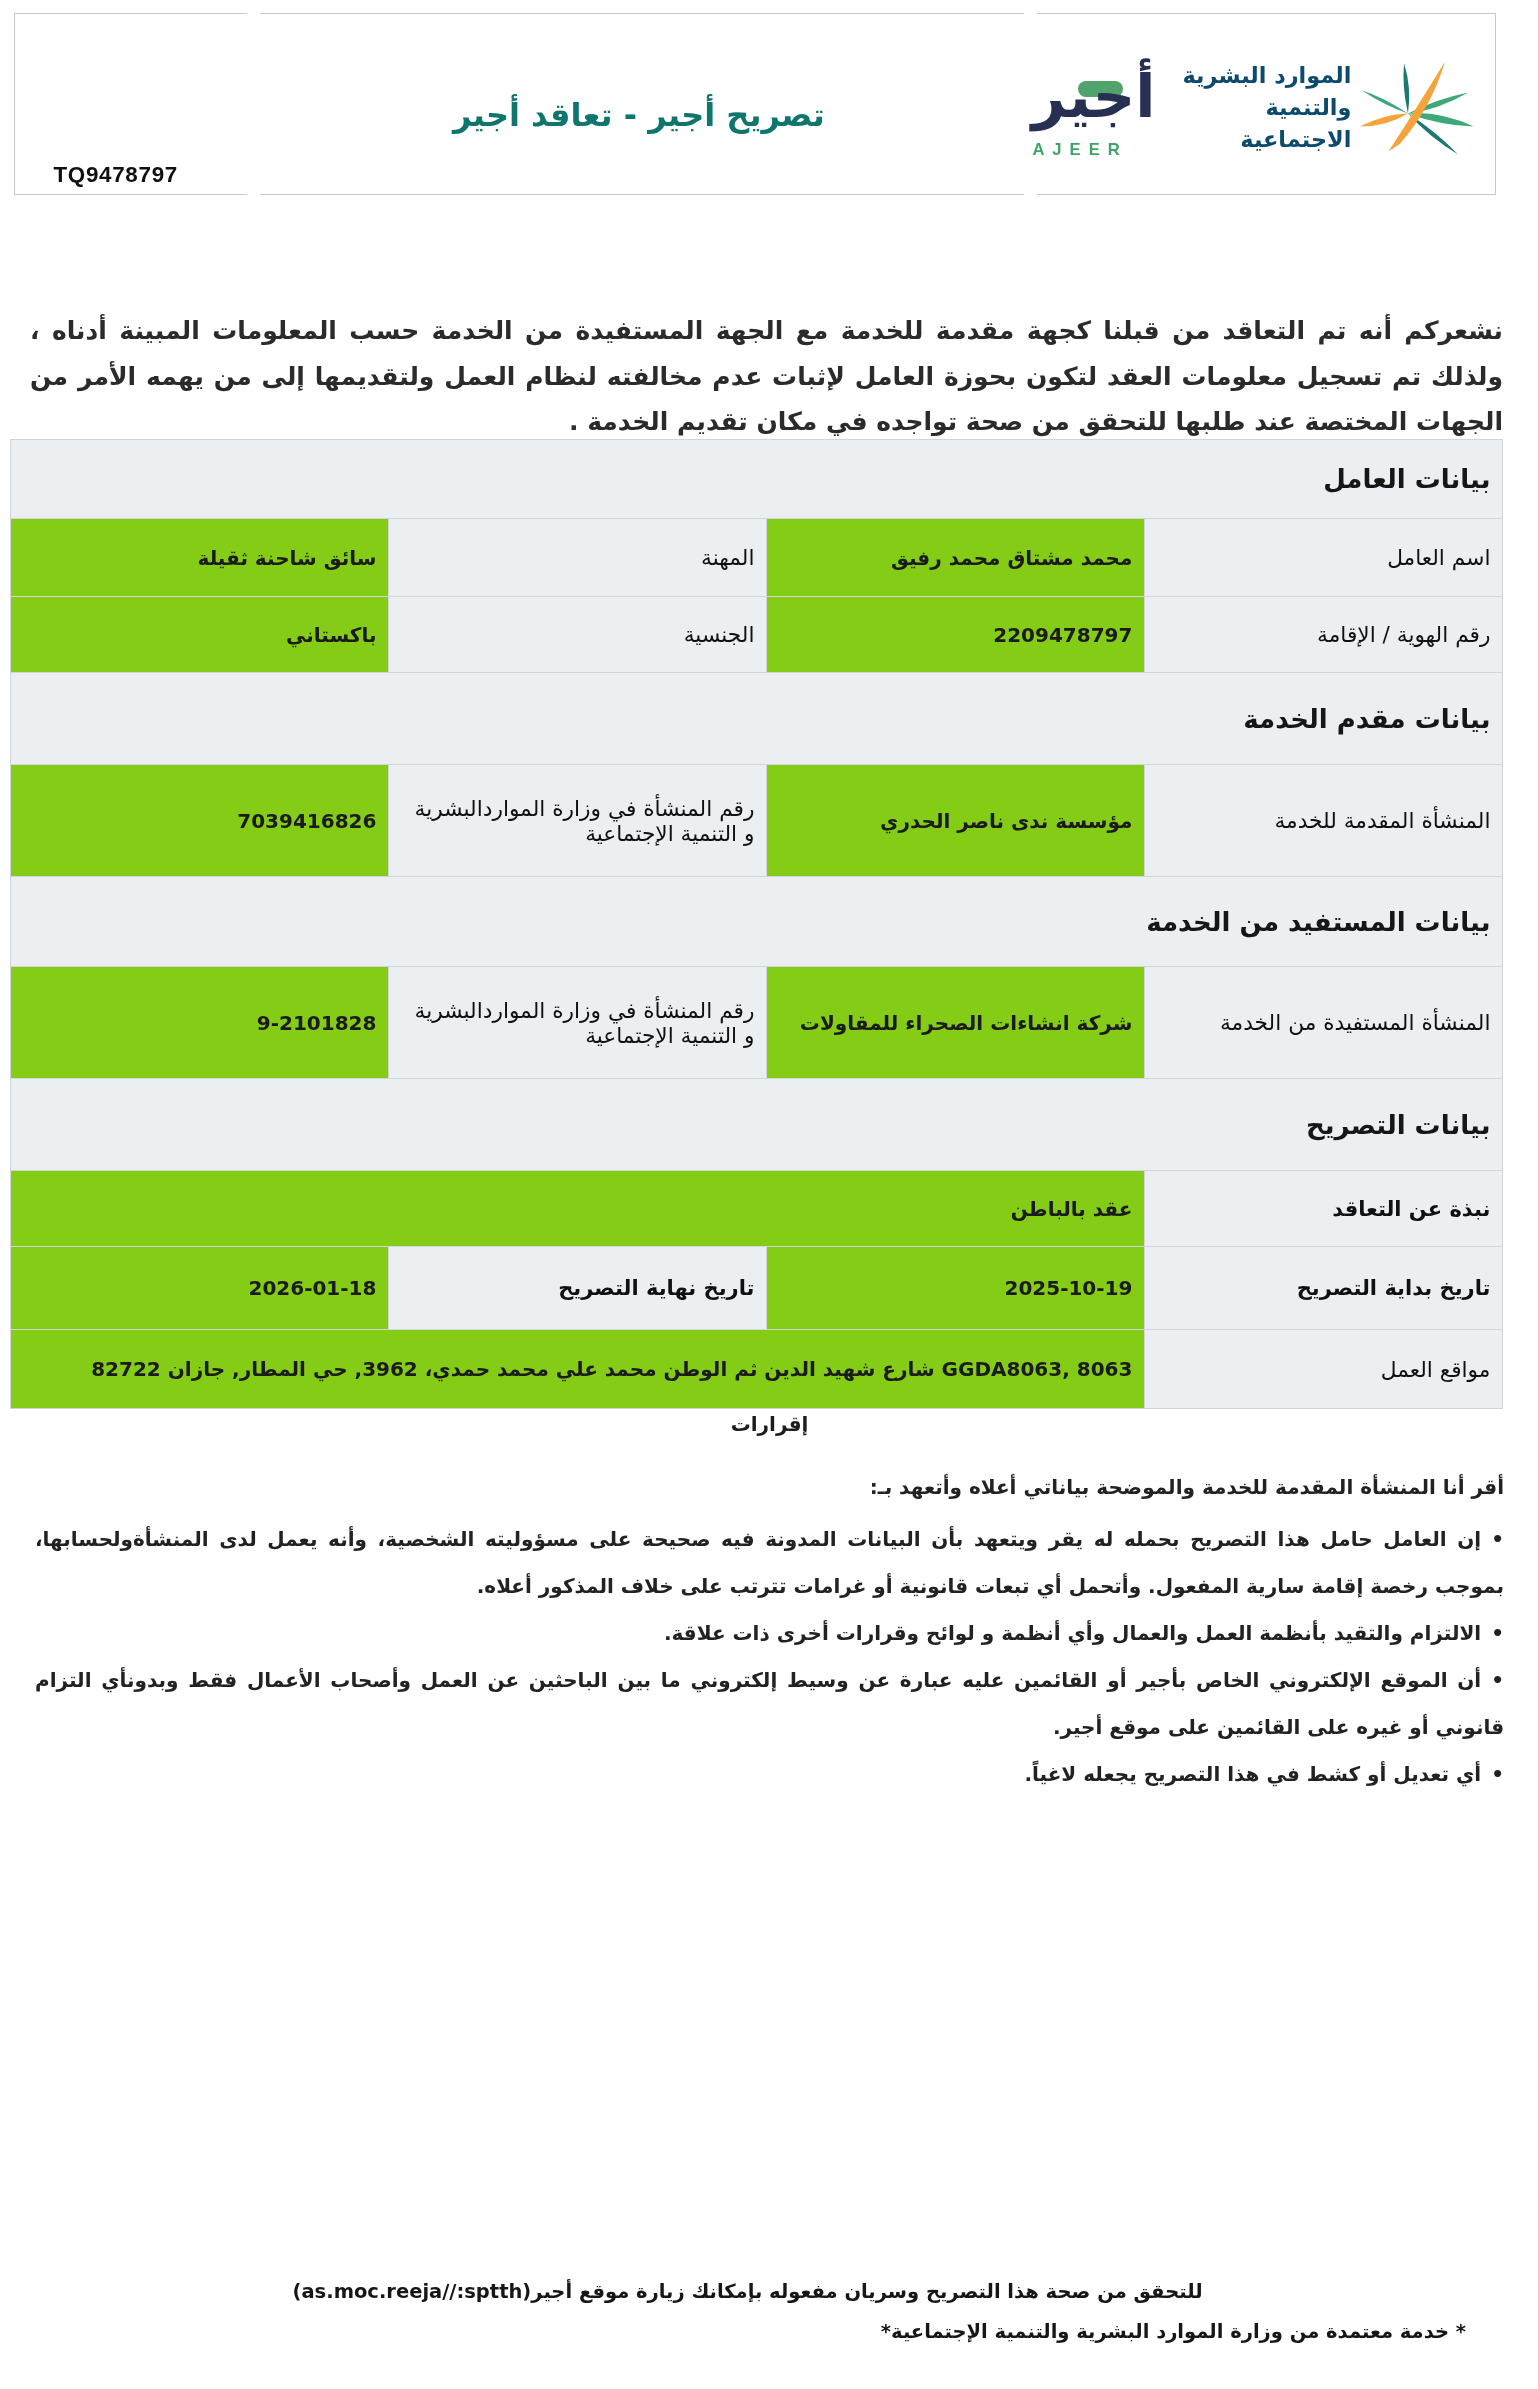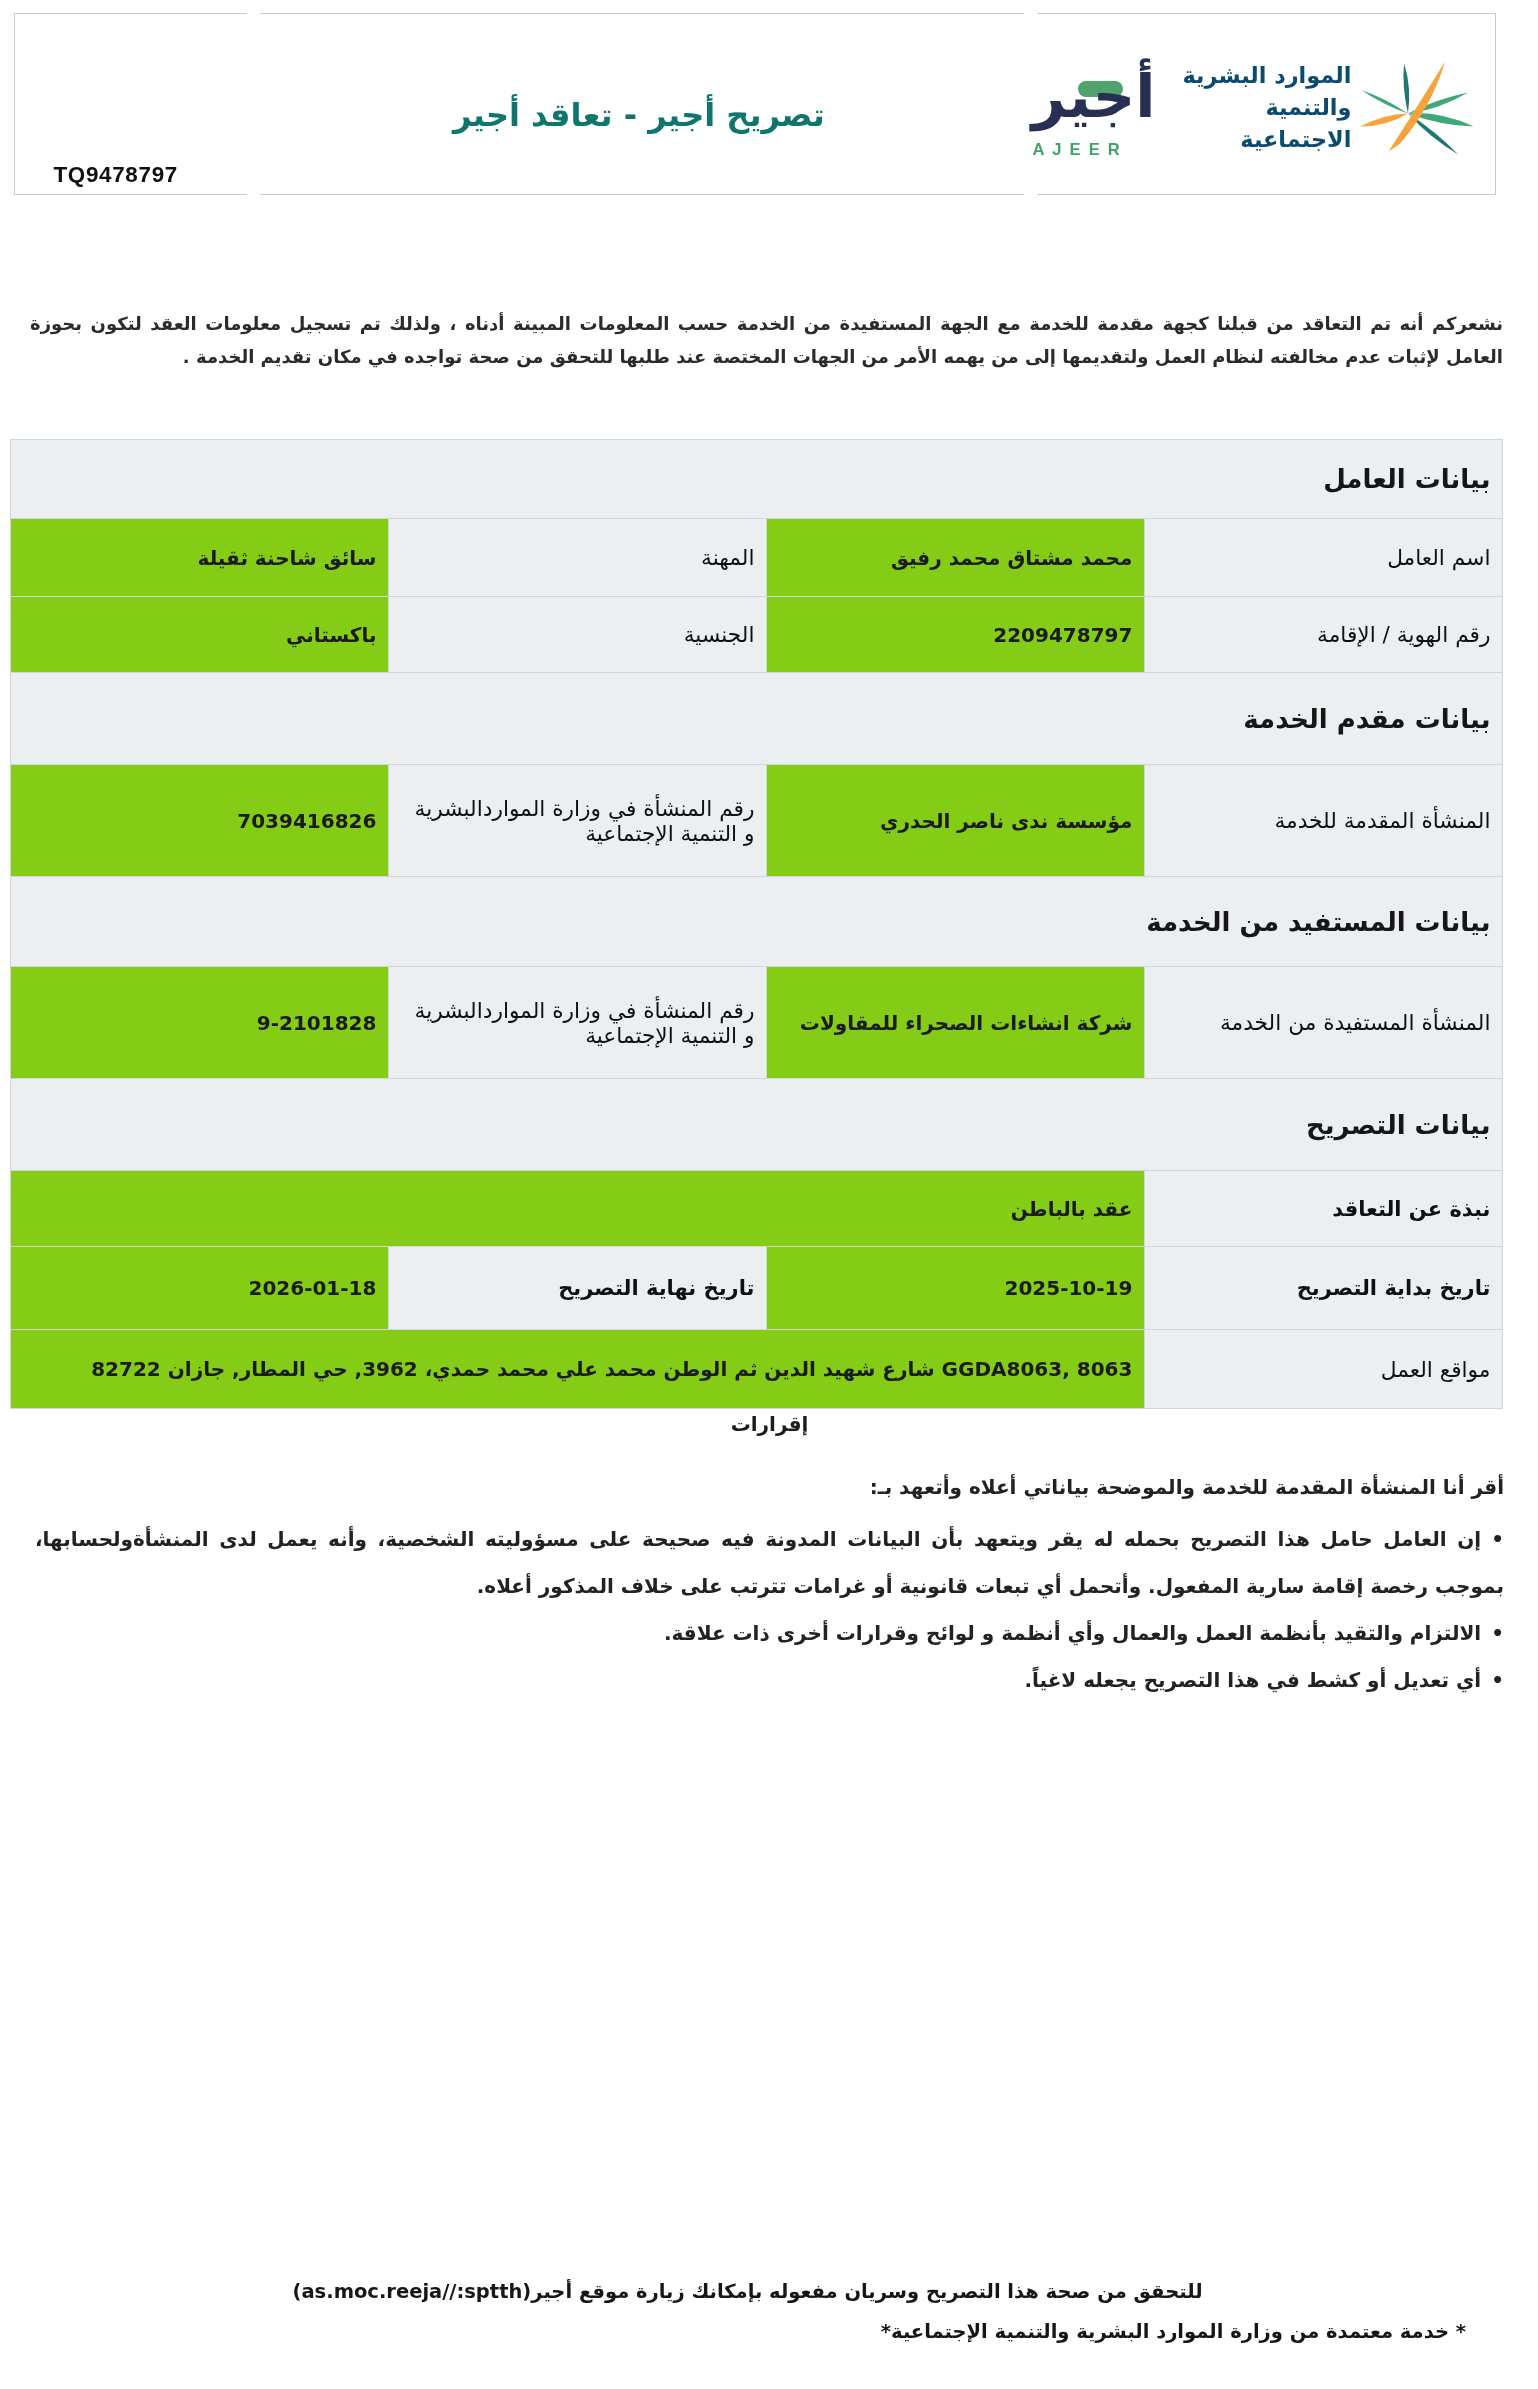--- a/index.html
+++ b/index.html
@@ -42,21 +42,21 @@
   .ministry{position:absolute;left:1154px;top:46px;width:326px;display:flex;align-items:center;direction:ltr;}
   .min-text{
     width:182px;text-align:right;direction:rtl;
     font-size:22.4px;font-weight:700;line-height:1.42;color:#0c4a6e;
   }
   .min-emblem{width:116px;height:94px;margin-left:8.7px;flex:0 0 auto;}
   
   .intro{
     position:absolute;top:308px;left:30px;width:1473px;
     direction:rtl;text-align:justify;
-    font-size:18px;font-weight:700;line-height:1.82;color:#2b2b2b;
+    font-size:25px;font-weight:700;line-height:1.82;color:#2b2b2b;
   }
   
   .main-table{
     position:absolute;top:439px;left:10px;width:1493px;
     border-collapse:collapse;direction:rtl;table-layout:fixed;
   }
   .main-table td{
     border:1.4px solid #d2d5d9;padding:2.9px 11.6px;vertical-align:middle;
     text-align:right;word-wrap:break-word;
   }
@@ -188,20 +188,21 @@
     </tr>
   </tbody>
 </table>
 
 <div class="iqrarat">إقرارات</div>
 
 <div class="decls">
   <p class="decl-intro">أقر أنا المنشأة المقدمة للخدمة والموضحة بياناتي أعلاه وأتعهد بـ:</p>
   <p class="decl-item">إن العامل حامل هذا التصريح بحمله له يقر ويتعهد بأن البيانات المدونة فيه صحيحة على مسؤوليته الشخصية، وأنه يعمل لدى المنشأةولحسابها، بموجب رخصة إقامة سارية المفعول. وأتحمل أي تبعات قانونية أو غرامات تترتب على خلاف المذكور أعلاه.</p>
   <p class="decl-item">الالتزام والتقيد بأنظمة العمل والعمال وأي أنظمة و لوائح وقرارات أخرى ذات علاقة.</p>
+  <p class="decl-item">أن الموقع الإلكتروني الخاص بأجير أو القائمين عليه عبارة عن وسيط إلكتروني ما بين الباحثين عن العمل وأصحاب الأعمال فقط وبدونأي التزام قانوني أو غيره على القائمين على موقع أجير.</p>
   <p class="decl-item">أي تعديل أو كشط في هذا التصريح يجعله لاغياً.</p>
 </div>
 
 <div class="footer">
   <div class="footer-line1">للتحقق من صحة هذا التصريح وسريان مفعوله بإمكانك زيارة موقع أجير(as.moc.reeja//:sptth)</div>
   <div class="footer-line2">* خدمة معتمدة من وزارة الموارد البشرية والتنمية الإجتماعية*</div>
 </div>
 
 
 </body></html>

